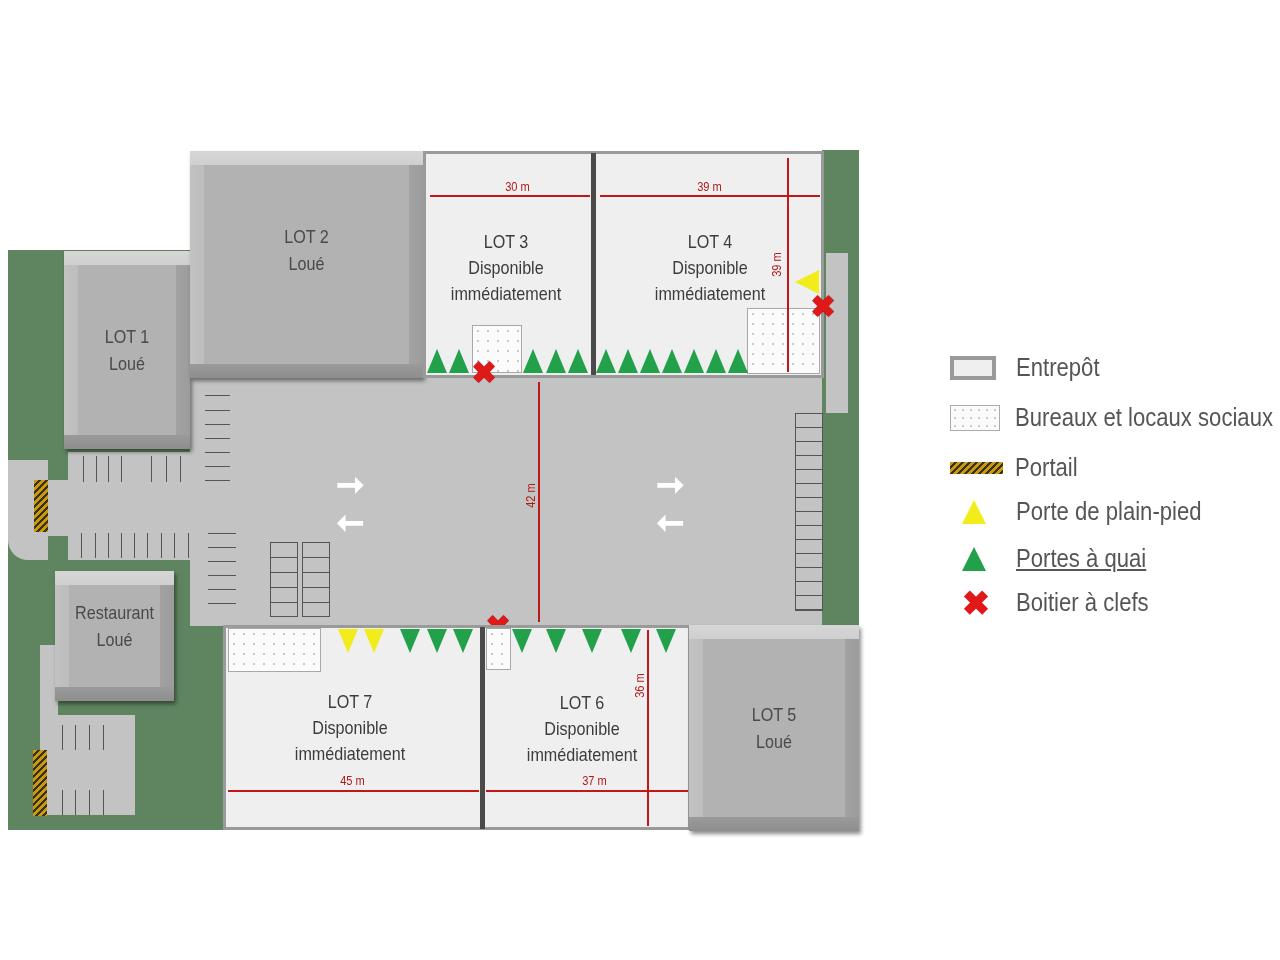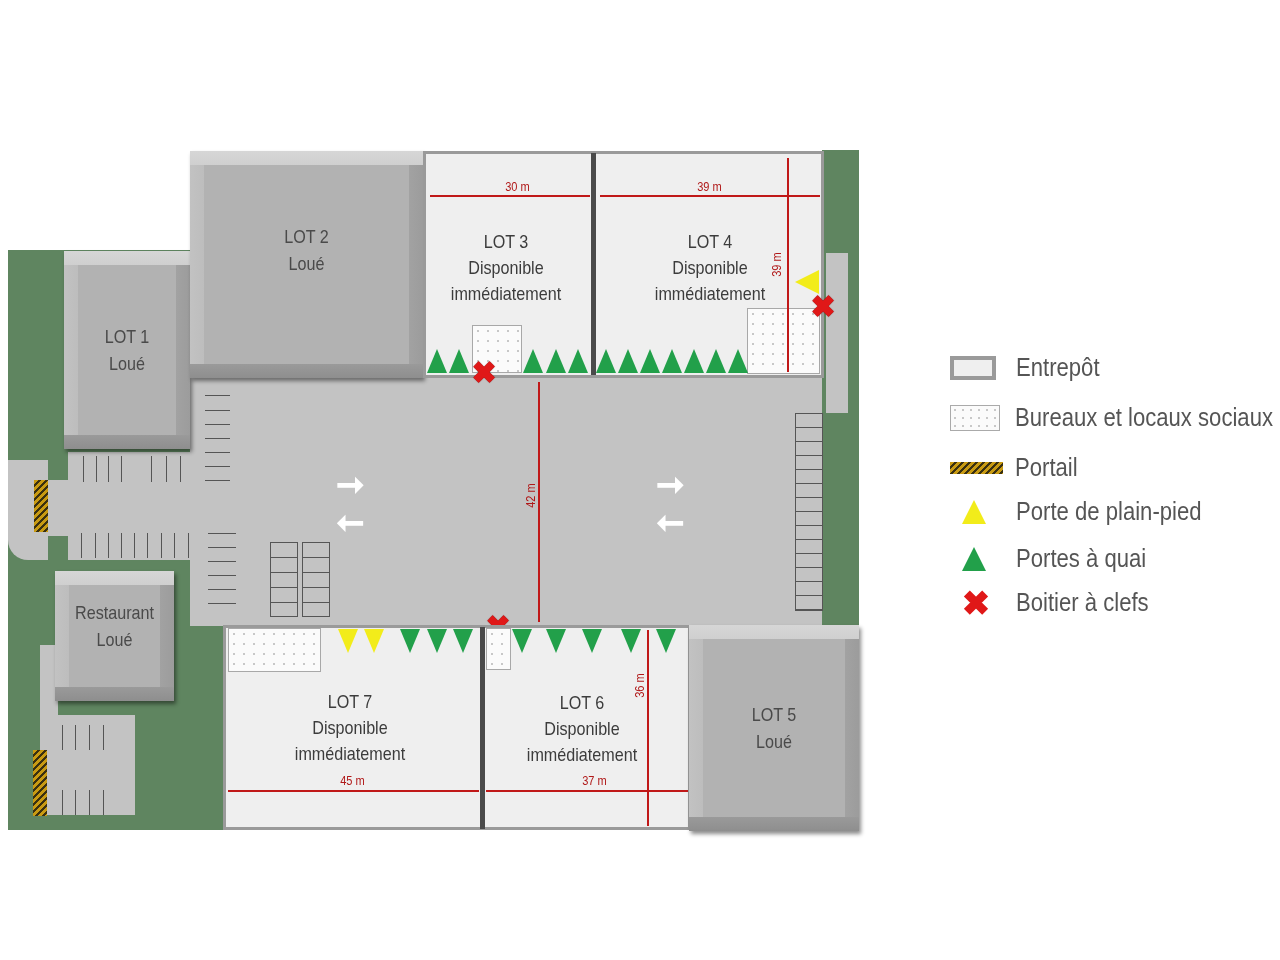--- a/index.html
+++ b/index.html
@@ -255,21 +255,21 @@
     <span class="txt">Bureaux et locaux sociaux</span>
   </div>
   <div class="legend-row" style="left:950px;top:452px;">
     <span style="display:inline-block;width:53px;height:12px;background:repeating-linear-gradient(135deg,#c89a12 0,#c89a12 3px,#3a3010 3px,#3a3010 5px);margin-right:12px;"></span>
     <span class="txt">Portail</span>
   </div>
   <div class="legend-row" style="left:962px;top:496px;">
     <span style="display:inline-block;width:0;height:0;border-left:12px solid transparent;border-right:12px solid transparent;border-bottom:24px solid #f2ec1a;margin-right:30px;"></span>
     <span class="txt">Porte de plain-pied</span>
   </div>
-  <div class="legend-row" style="left:962px;top:543px;">
+  <div class="legend-row" style="left:962px;top:543px;text-decoration:underline;">
     <span style="display:inline-block;width:0;height:0;border-left:12px solid transparent;border-right:12px solid transparent;border-bottom:24px solid #22a04a;margin-right:30px;"></span>
     <span class="txt">Portes à quai</span>
   </div>
   <div class="legend-row" style="left:958px;top:587px;">
     <span style="display:inline-block;color:#e01818;font-size:34px;font-weight:bold;line-height:30px;width:36px;text-align:center;margin-right:22px;">✖</span>
     <span class="txt">Boitier à clefs</span>
   </div>
 </div>
 
 </body></html>

